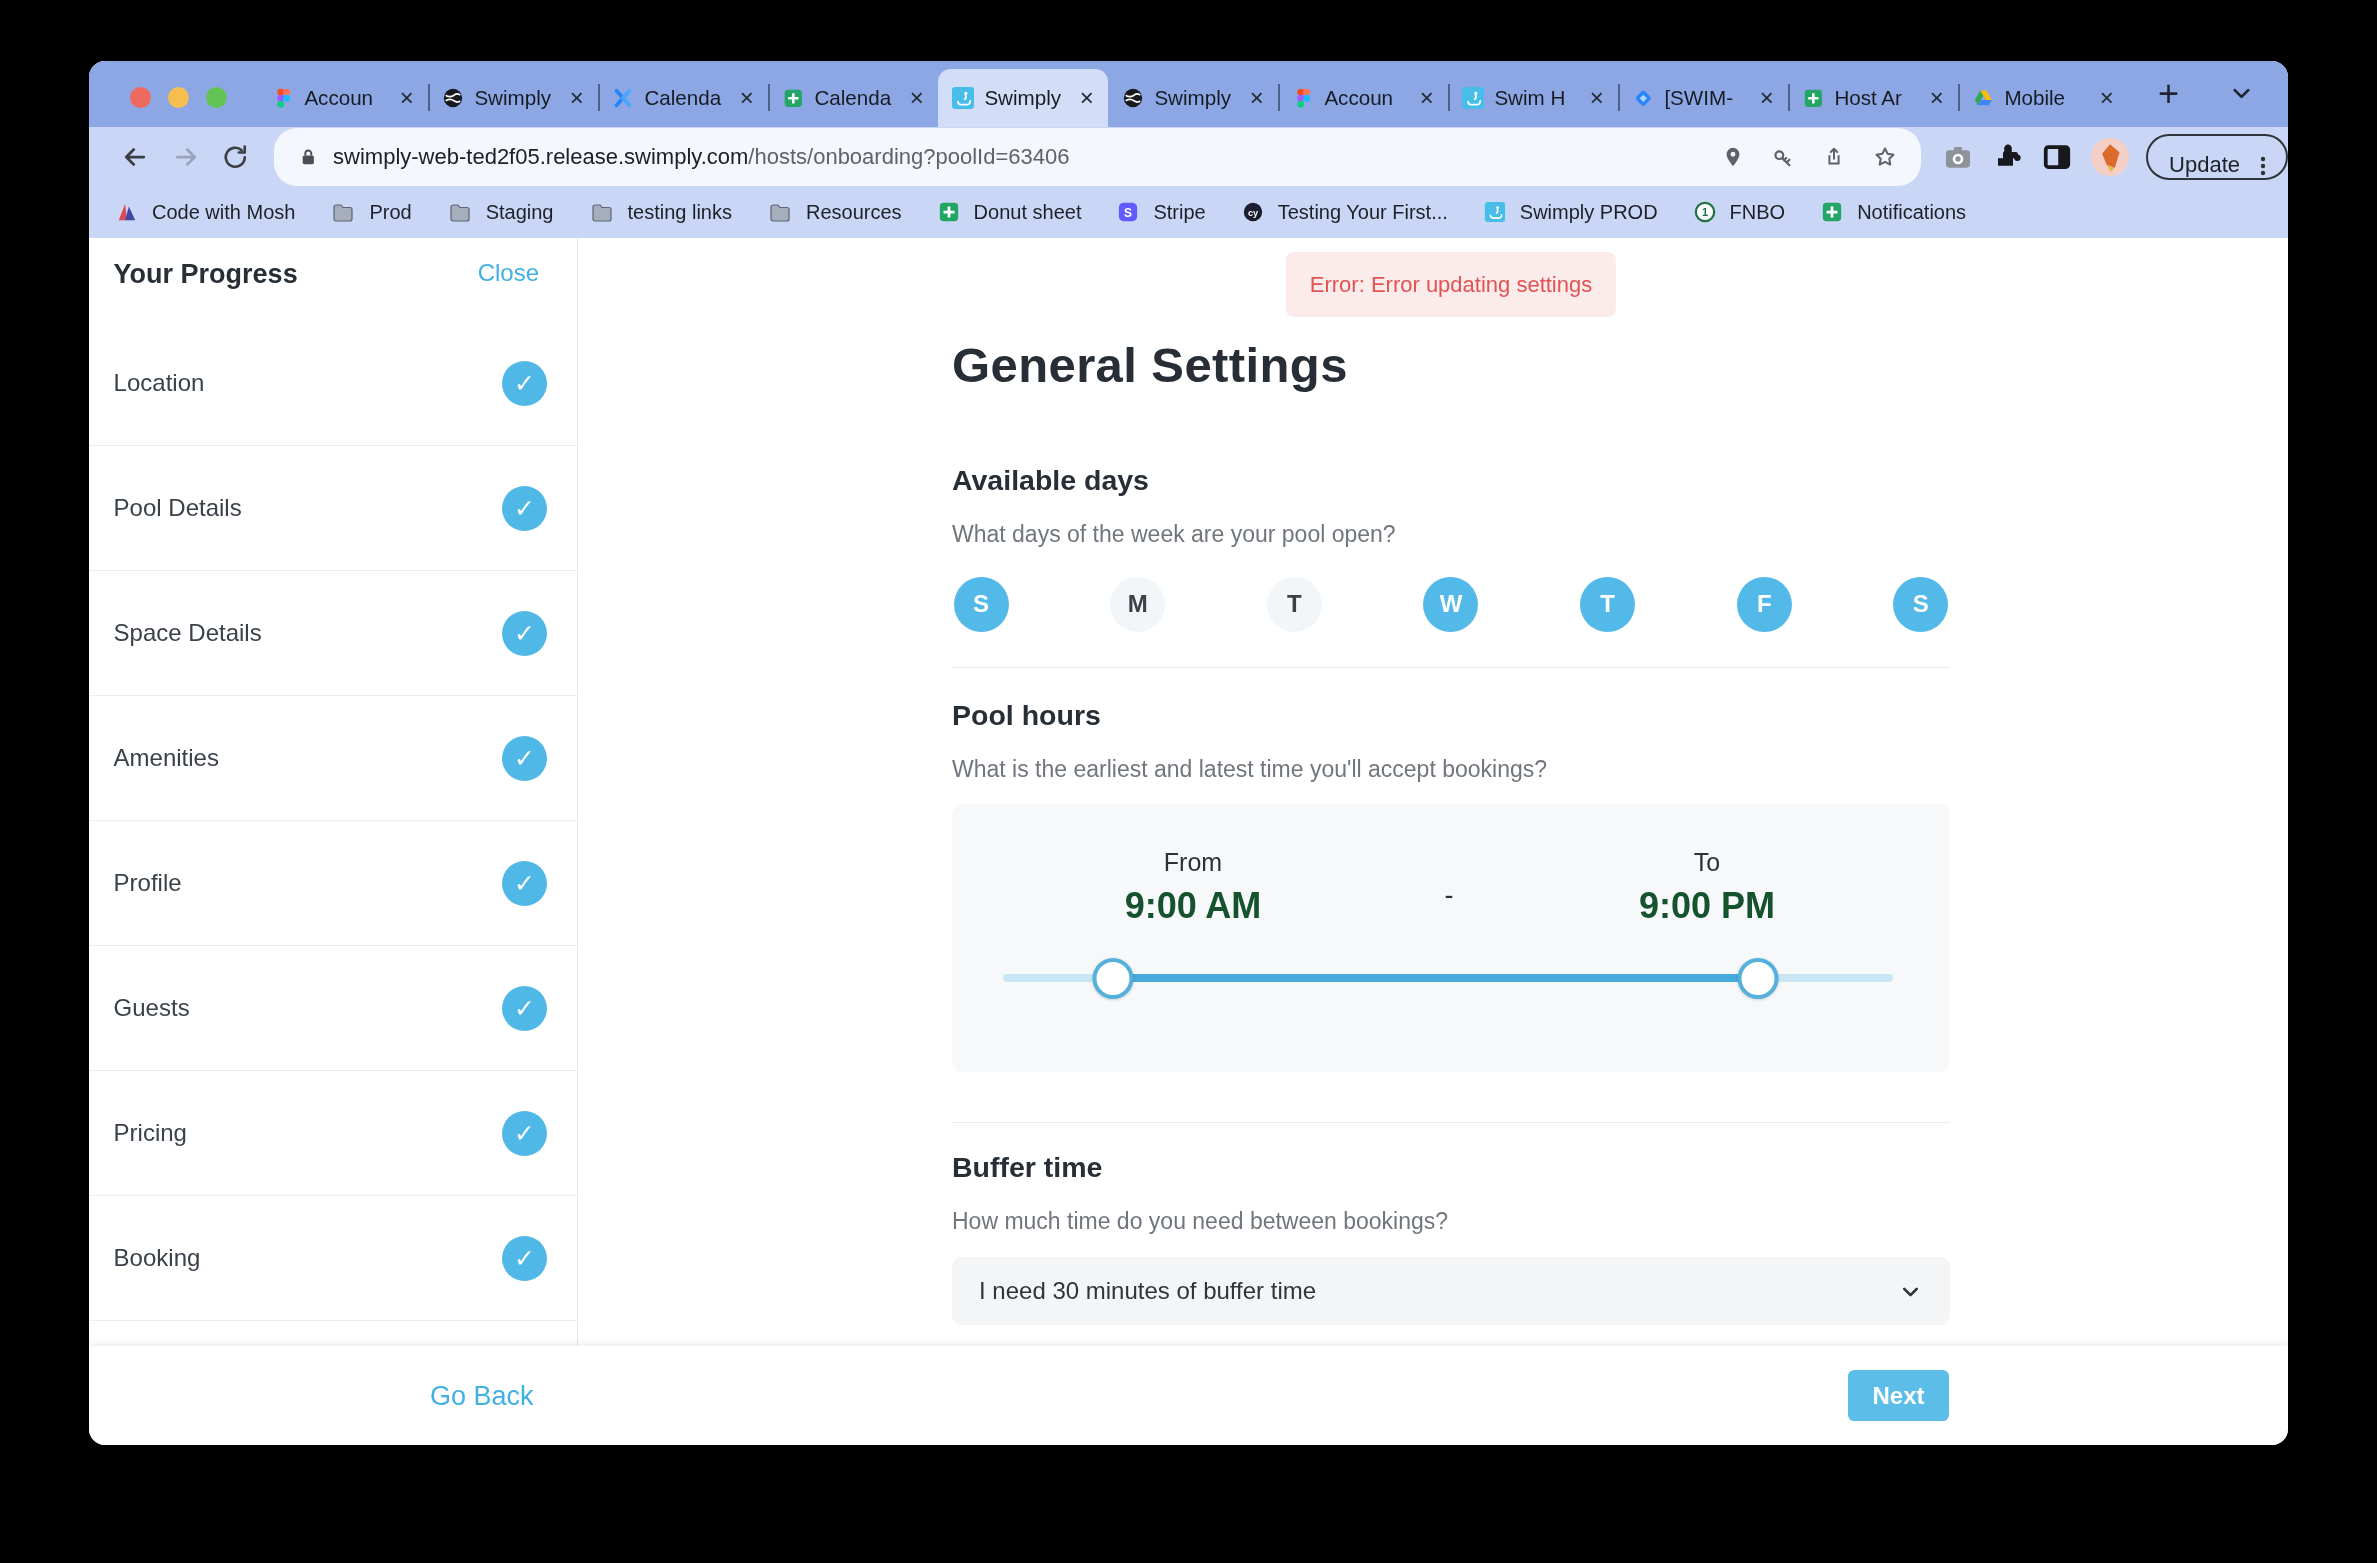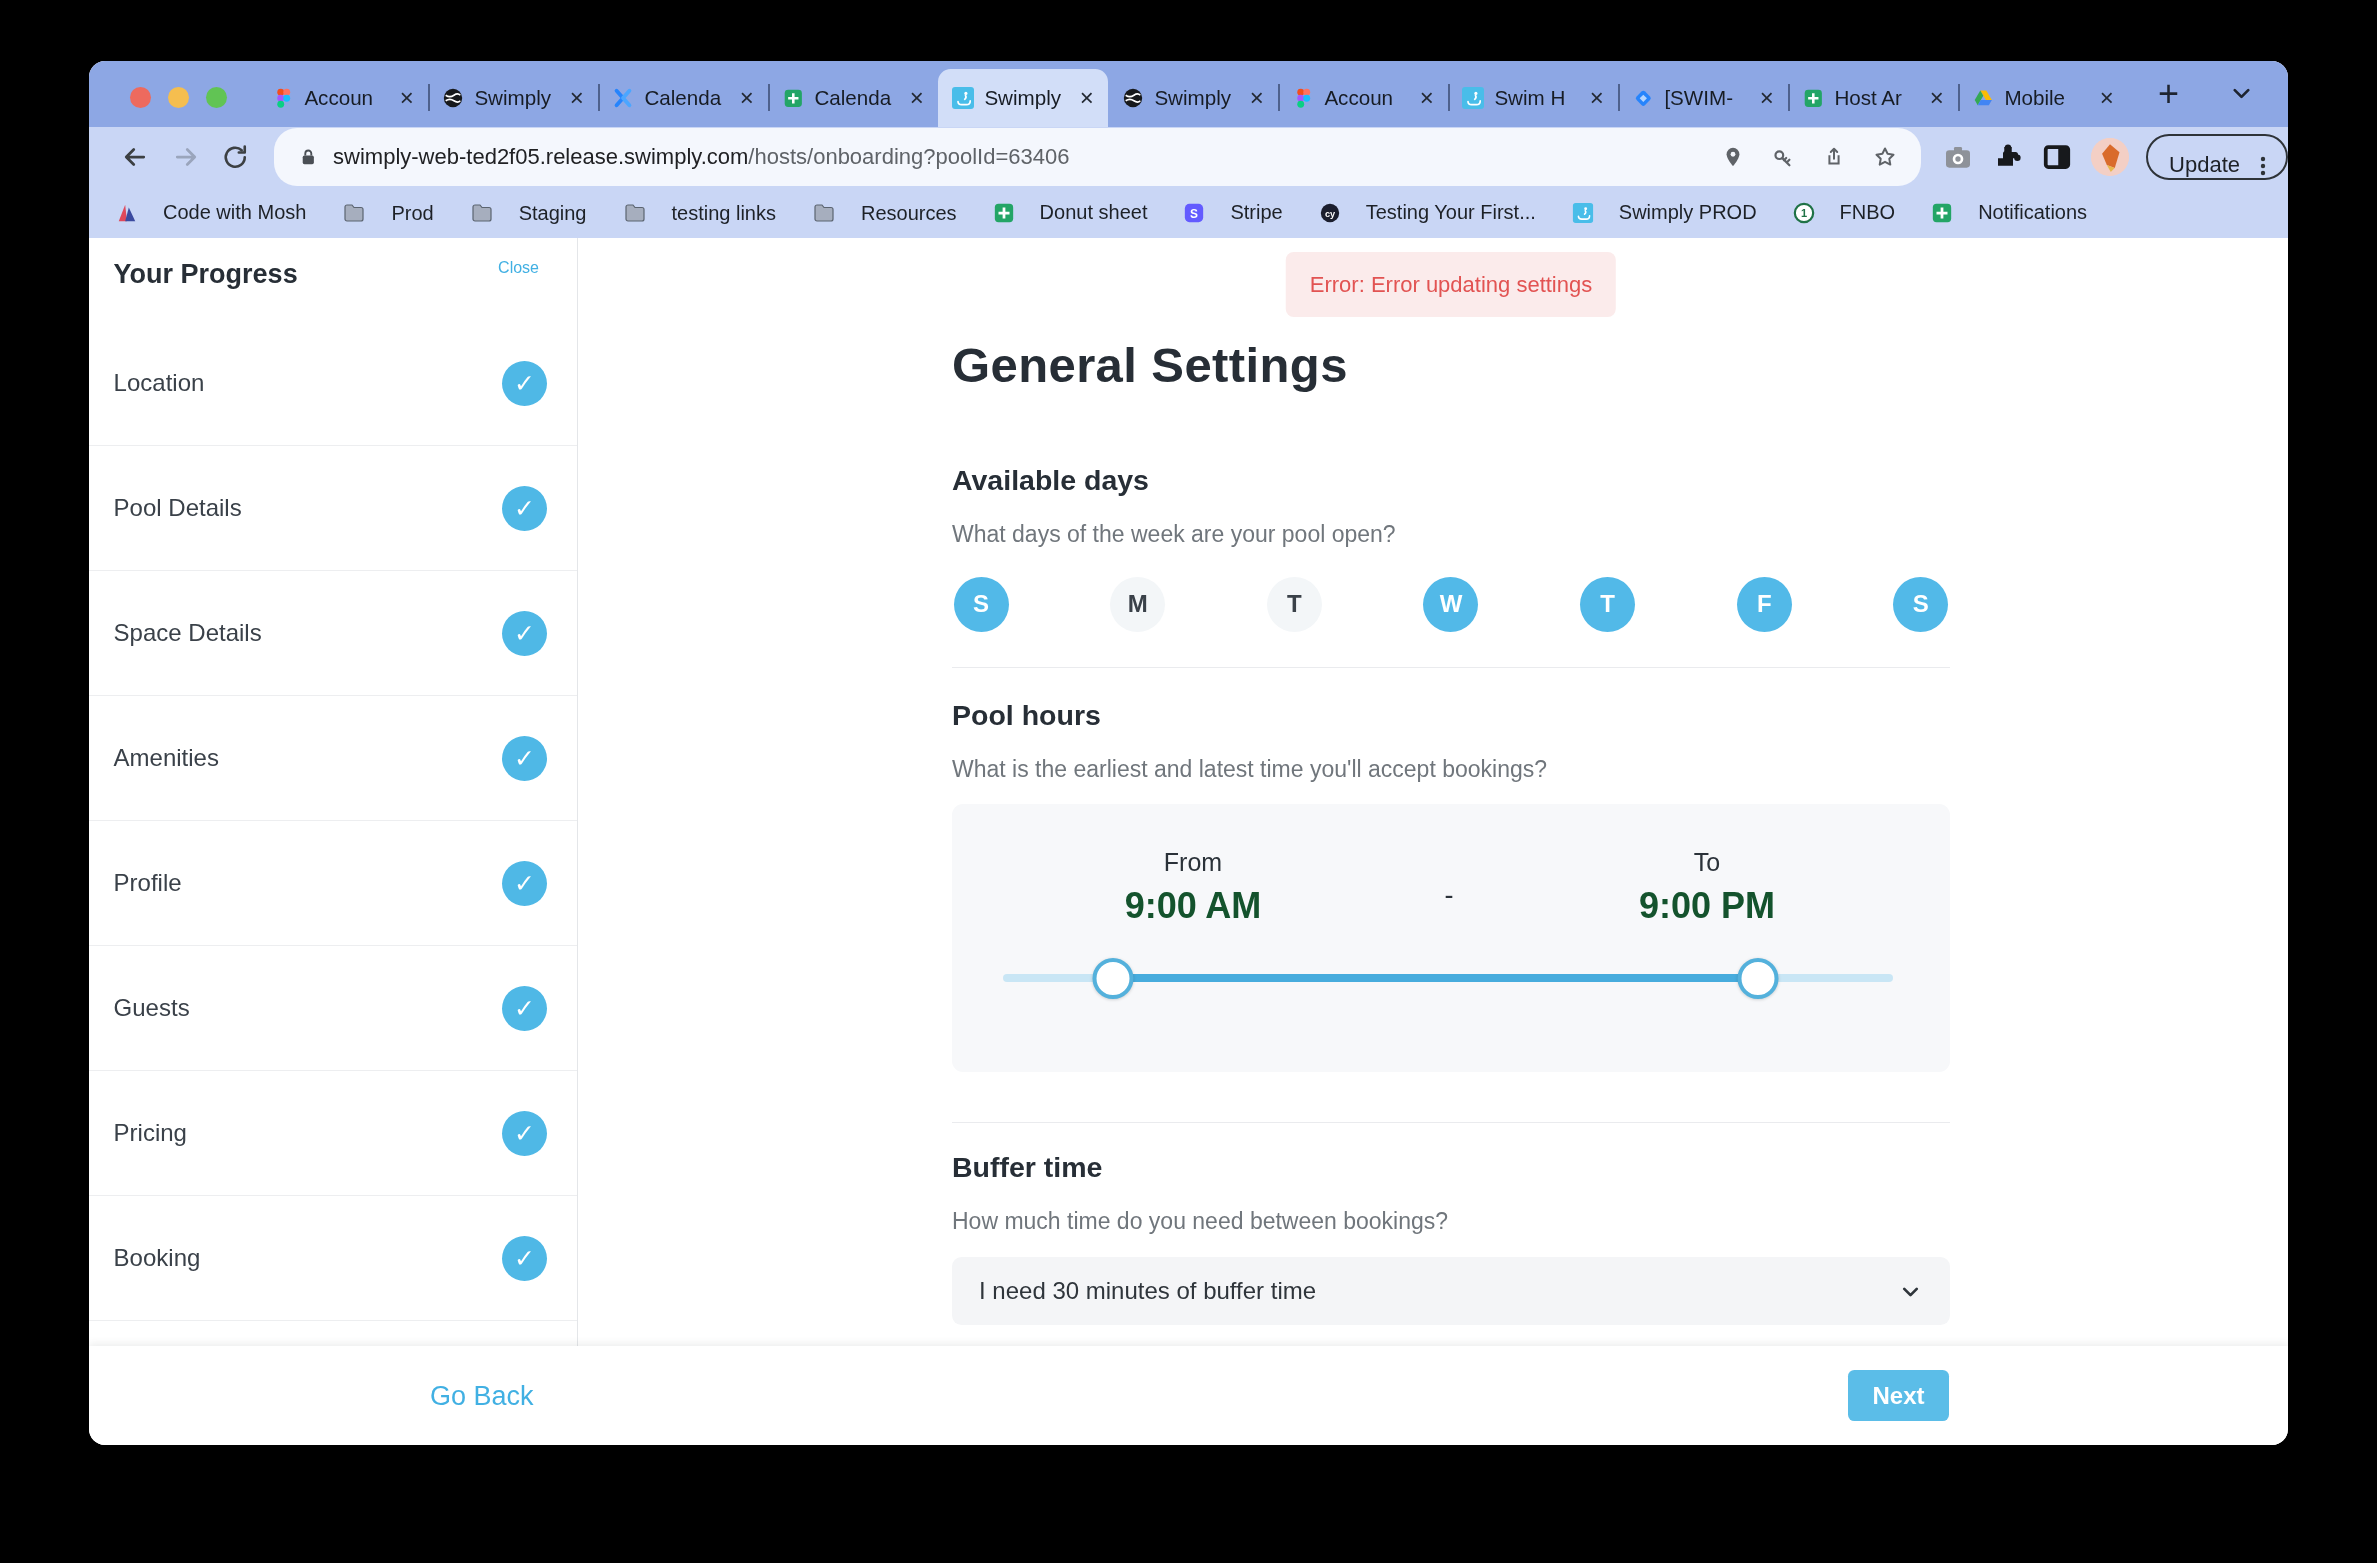--- a/index.html
+++ b/index.html
@@ -38,29 +38,29 @@
   .field-icons { margin-left:auto; display:flex; align-items:center; gap:28.5px; }
   .ext-icons { display:flex; align-items:center; gap:19px; margin-left:20.6px; }
   .avatar { width:38px; height:38px; border-radius:50%; background:#F3CFC5; overflow:hidden;
             display:flex; align-items:center; justify-content:center; }
   .update-pill { margin-left:17.4px; height:46px; border:2.4px solid #2E3338; border-radius:24px;
                  display:flex; align-items:flex-end; gap:11px; padding:0 11px 0 20.6px; }
   .update-pill .u-label { font-size:22px; color:#1E2127; }
 
   
   .bookmarks { height:51px; background:#C9D6F5; display:flex; align-items:center; padding-left:27px; gap:36px; }
-  .bm { display:flex; align-items:flex-end; gap:25px; }
+  .bm { display:flex; align-items:flex-start; gap:14px; }
   .bm .b-label { font-size:20px; color:#1D2127; white-space:nowrap; }
 
   
   .content { position:absolute; top:177px; left:0; right:0; bottom:99px; display:flex; background:#fff;gap:36px; }
   .sidebar { width:489px; flex:none; border-right:1.6px solid #E4E6E9; }
   .sb-head { height:83px; padding:20.6px 38px 0 24.6px; display:flex; justify-content:space-between; align-items:flex-start; }
   .sb-title { font-size:27px; font-weight:700; color:#272E36; }
-  .sb-close { font-size:16px; color:#41B0E3; }
+  .sb-close { font-size:24px; color:#41B0E3; }
   .sb-item { height:125px; border-bottom:1.6px solid #EDEEF0; display:flex; align-items:center;
              padding:0 30px 0 24.6px; }
   .sb-item .s-label { flex:1; font-size:24px; color:#3A4149; }
   .check { width:45px; height:45px; border-radius:50%; background:#4FB8E6; color:#fff;
            font-size:25px; font-weight:700; display:flex; align-items:center; justify-content:center;
            font-family:"DejaVu Sans",sans-serif; }
 
   .main { flex:1; position:relative; overflow:hidden; }
   .toast { position:absolute; top:14.3px; left:50%; transform:translateX(-50%); height:65px;
            background:#FBEBEB; color:#E25352; font-size:22px; border-radius:8px;

